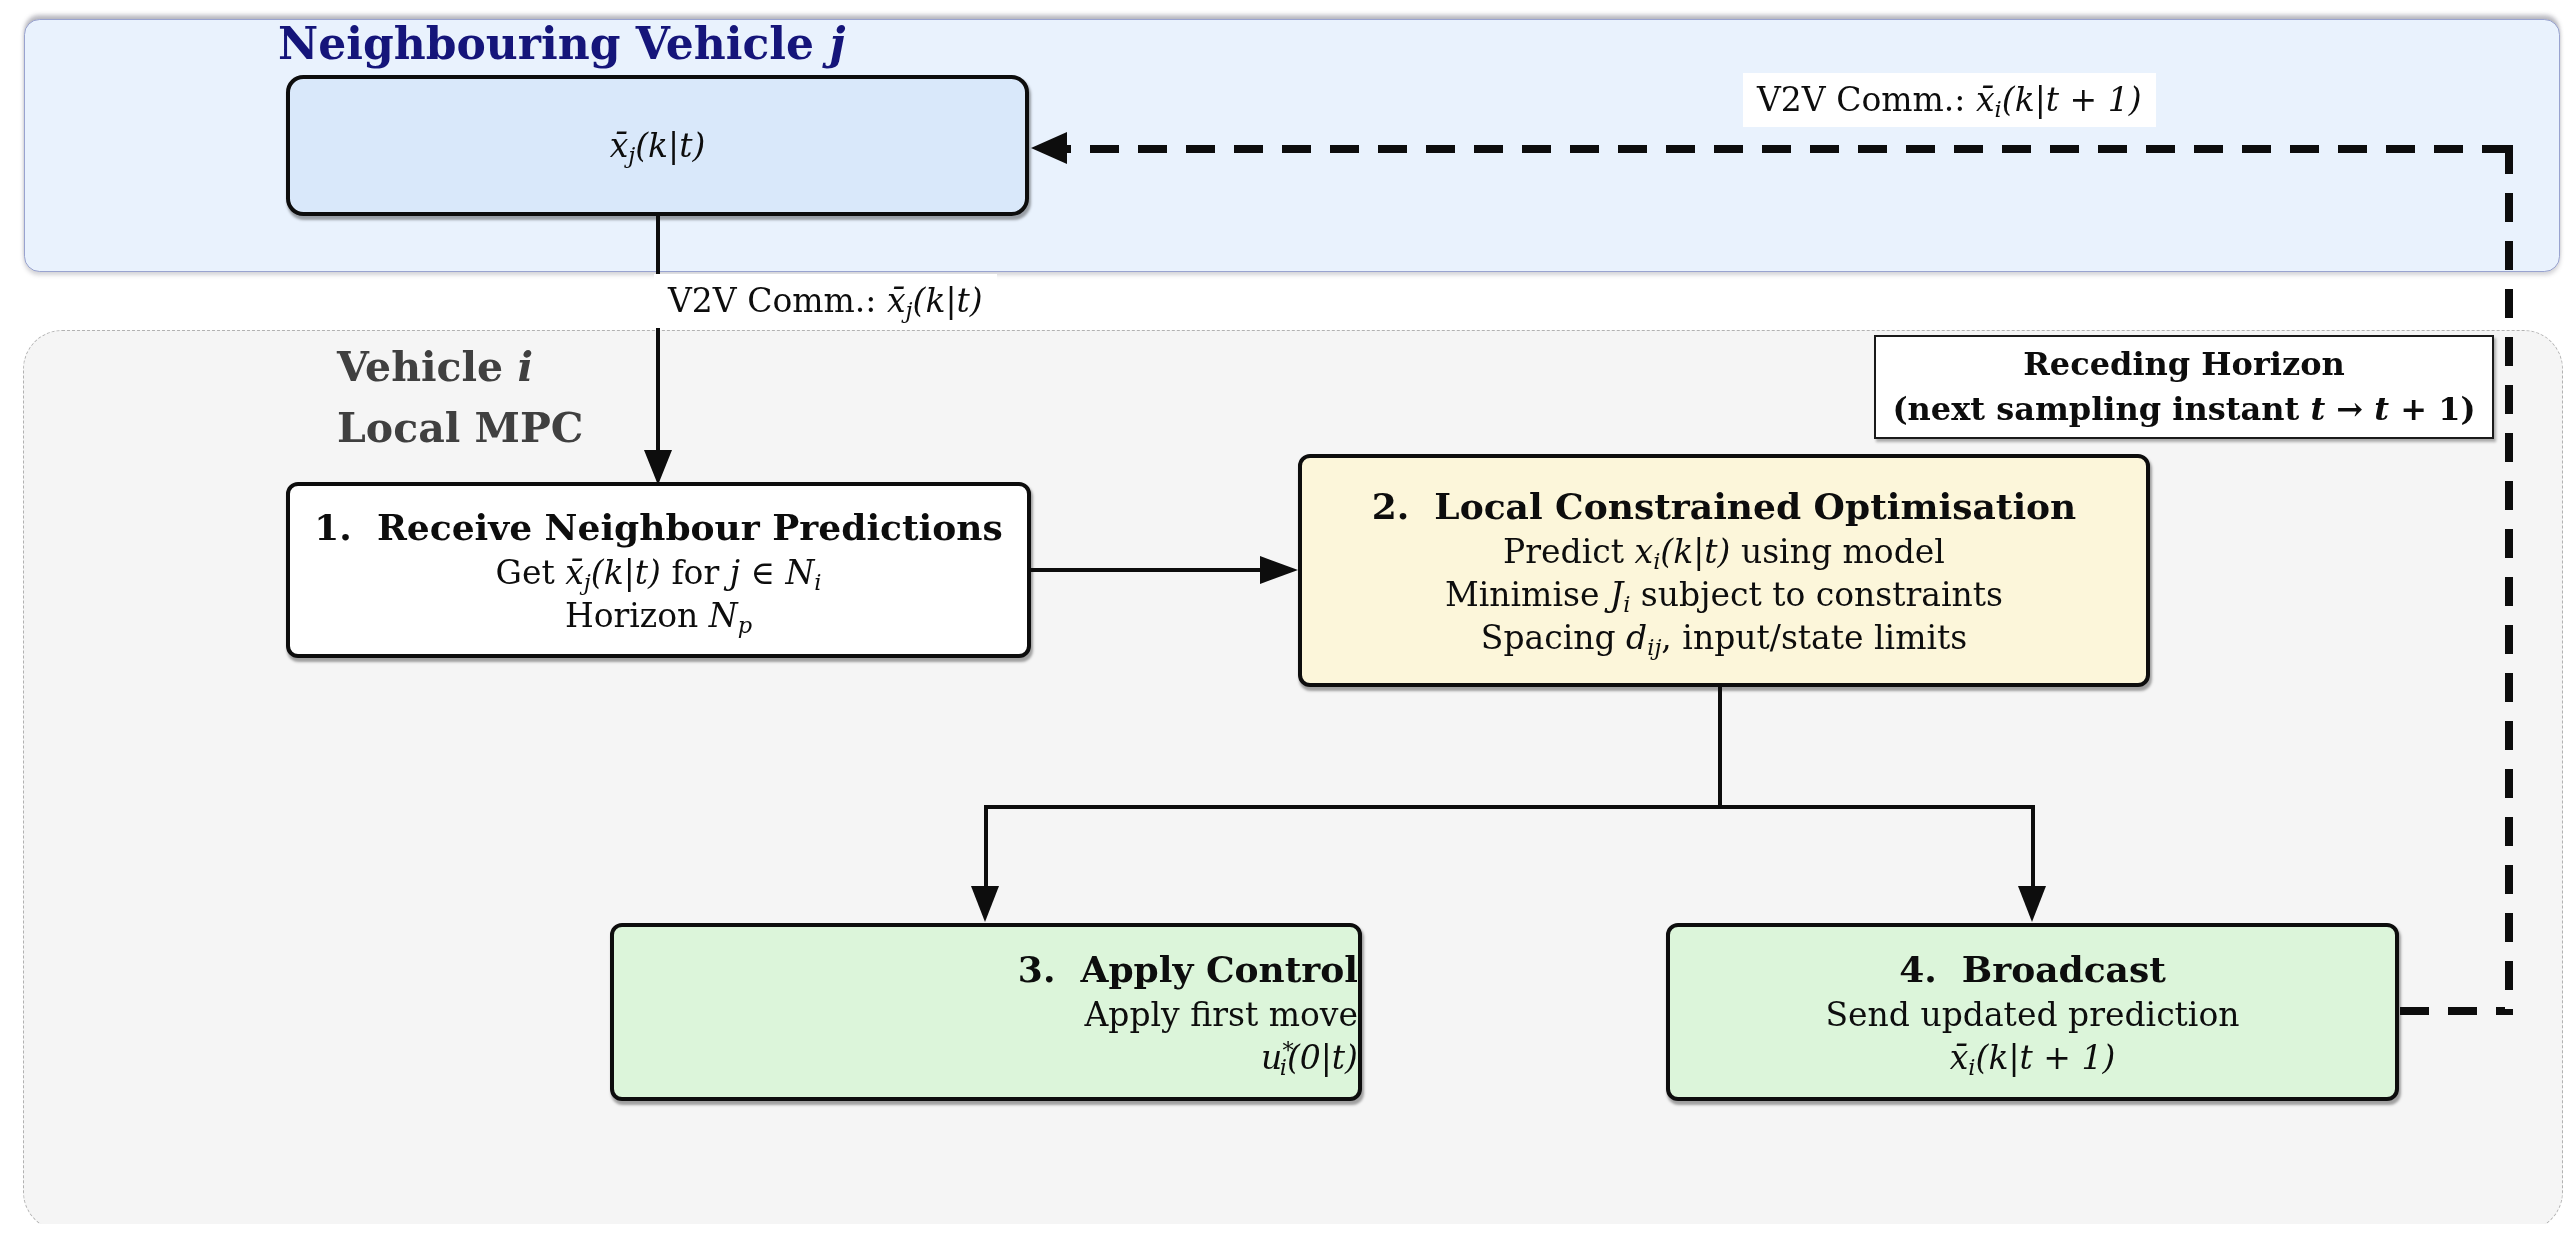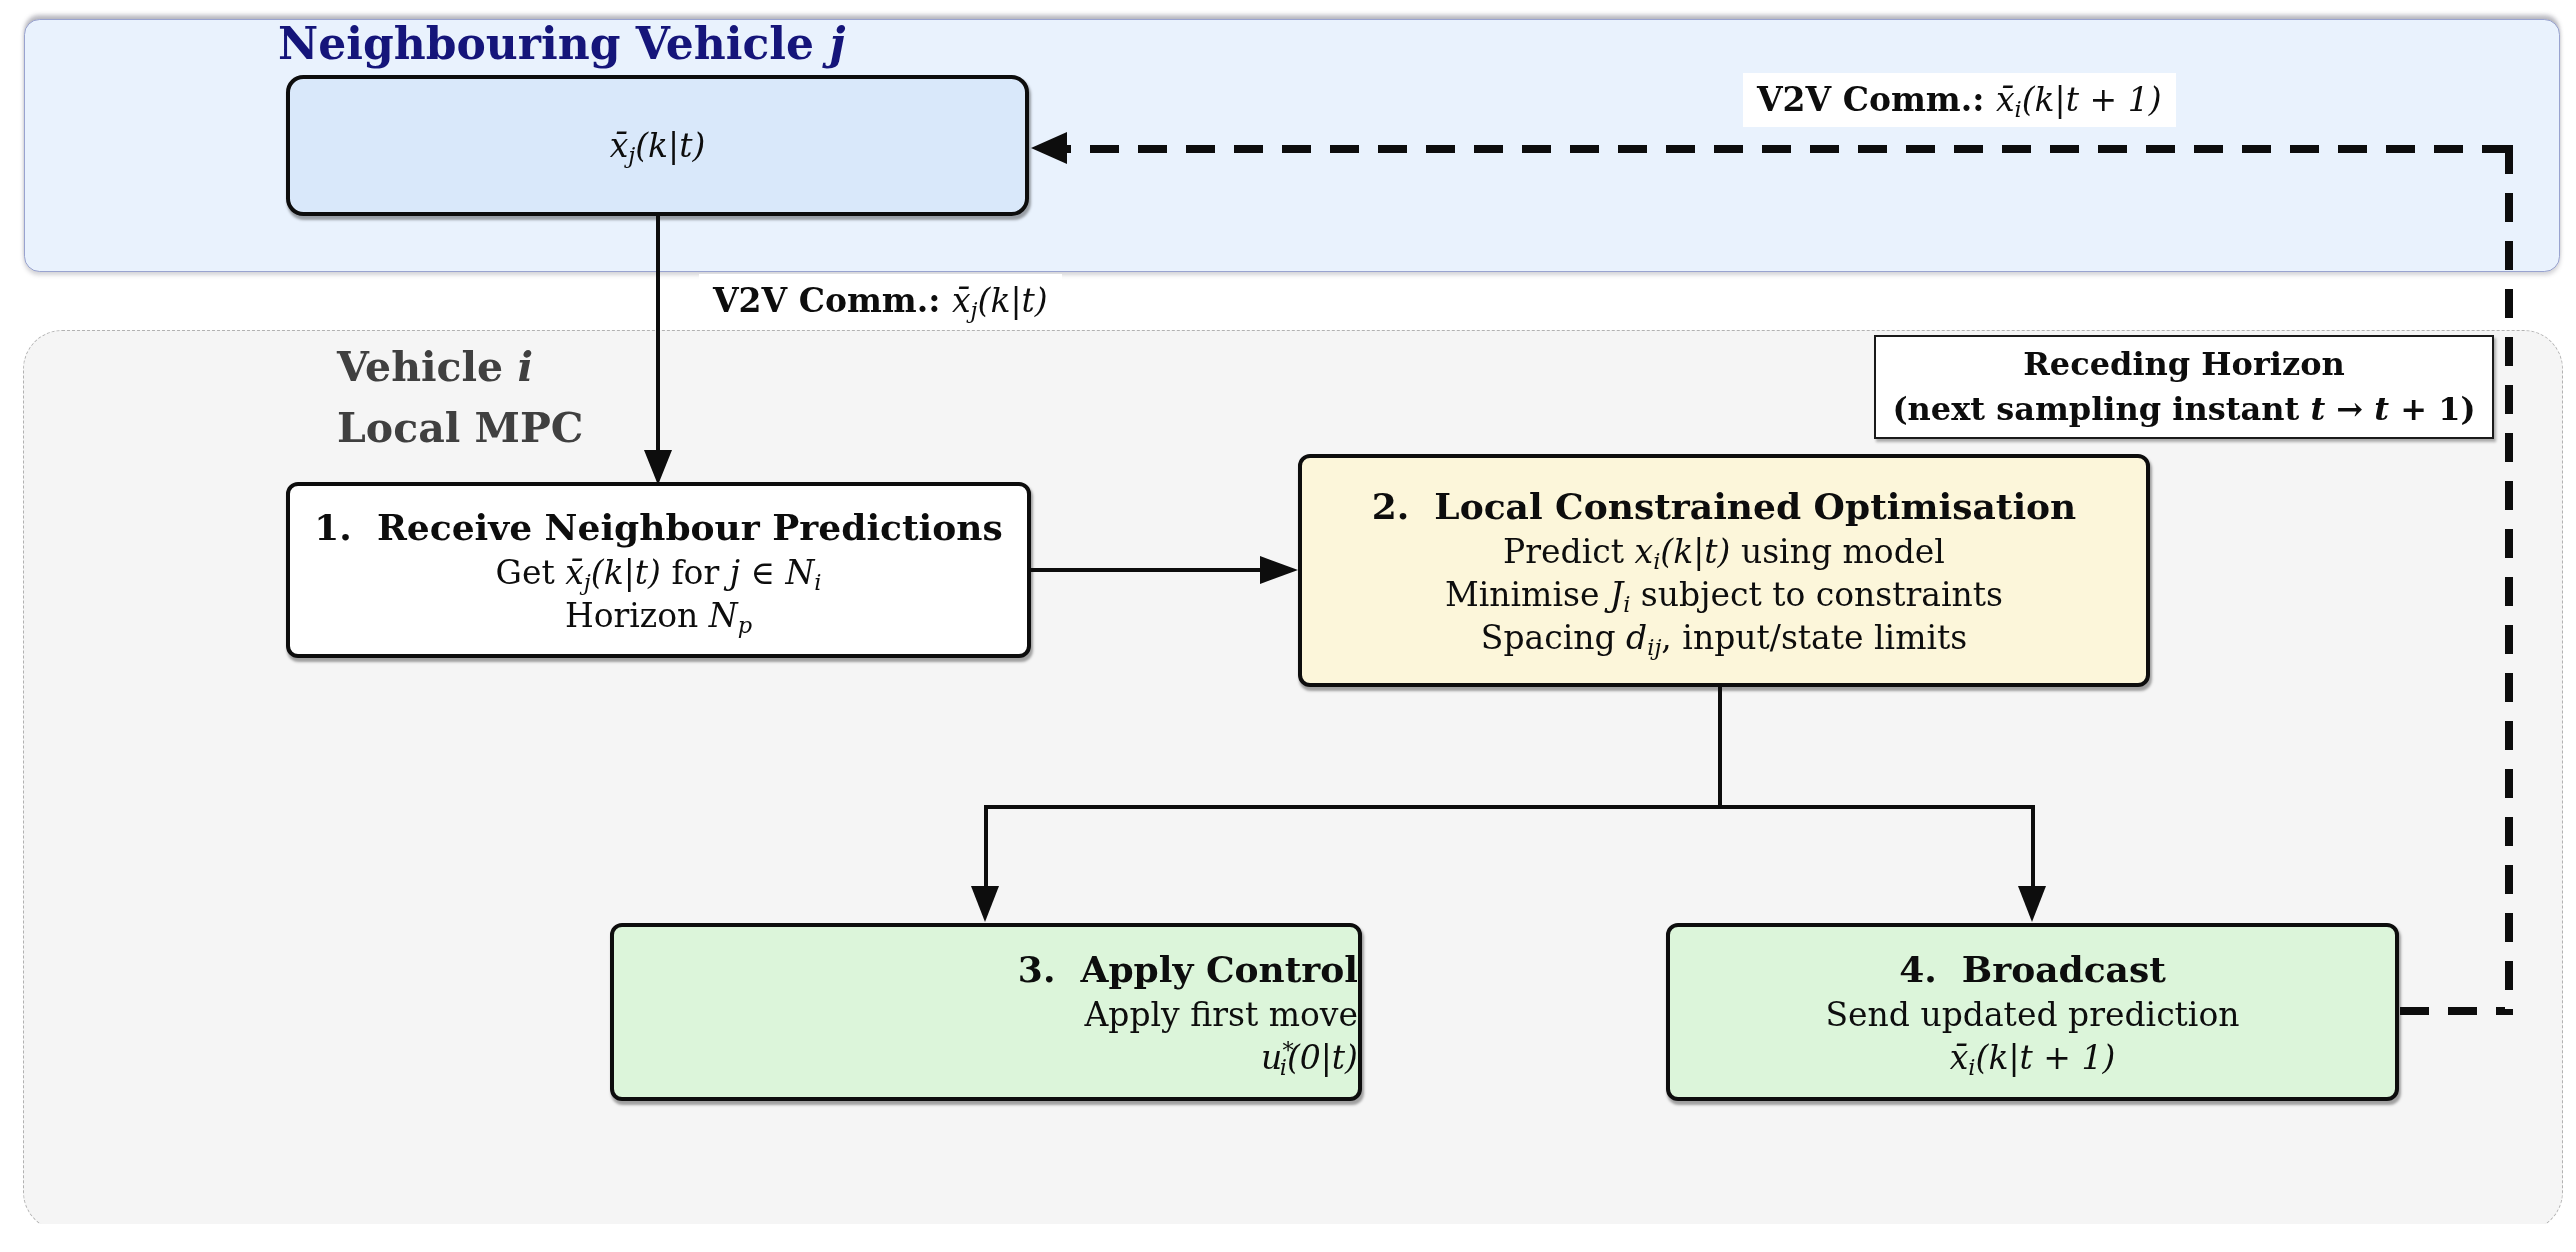--- a/index.html
+++ b/index.html
@@ -45,30 +45,30 @@
     display:flex;flex-direction:column;align-items:center;justify-content:center;
     font-weight:bold;font-size:32px;line-height:45px;white-space:nowrap;
     box-shadow:1.7px 2.6px 2.6px rgba(0,0,0,.3);
   }
   
   .vlabel{
     position:absolute;background:#ffffff;padding:7px 14px;
     font-size:33px;line-height:40px;white-space:nowrap;
   }
   .vlabel-top{left:1743px;top:73px;}
-  .vlabel-mid{left:699px;top:274px;}
+  .vlabel-mid{left:654px;top:274px;}
   
   .line{position:absolute;background:#0d0d0d;}
   .ah{position:absolute;width:0;height:0;}
   
   .dash-h{position:absolute;height:7.8px;background:repeating-linear-gradient(90deg,#0d0d0d 0 29px,transparent 29px 48px);}
   .dash-v{position:absolute;width:7.8px;background:repeating-linear-gradient(180deg,#0d0d0d 0 29px,transparent 29px 48px);}
   
   .mi{font-style:italic;}
-  .bf{font-weight:bold;}
+  .bf{font-weight:normal;}
   sub,sup{font-size:68%;line-height:0;}
   sub{vertical-align:-0.28em;}
   sup{vertical-align:0.5em;}
   sup + sub{margin-left:-0.62em;}  
 </style>
 </head>
 <body>
 
 <div id="canvas">
 

